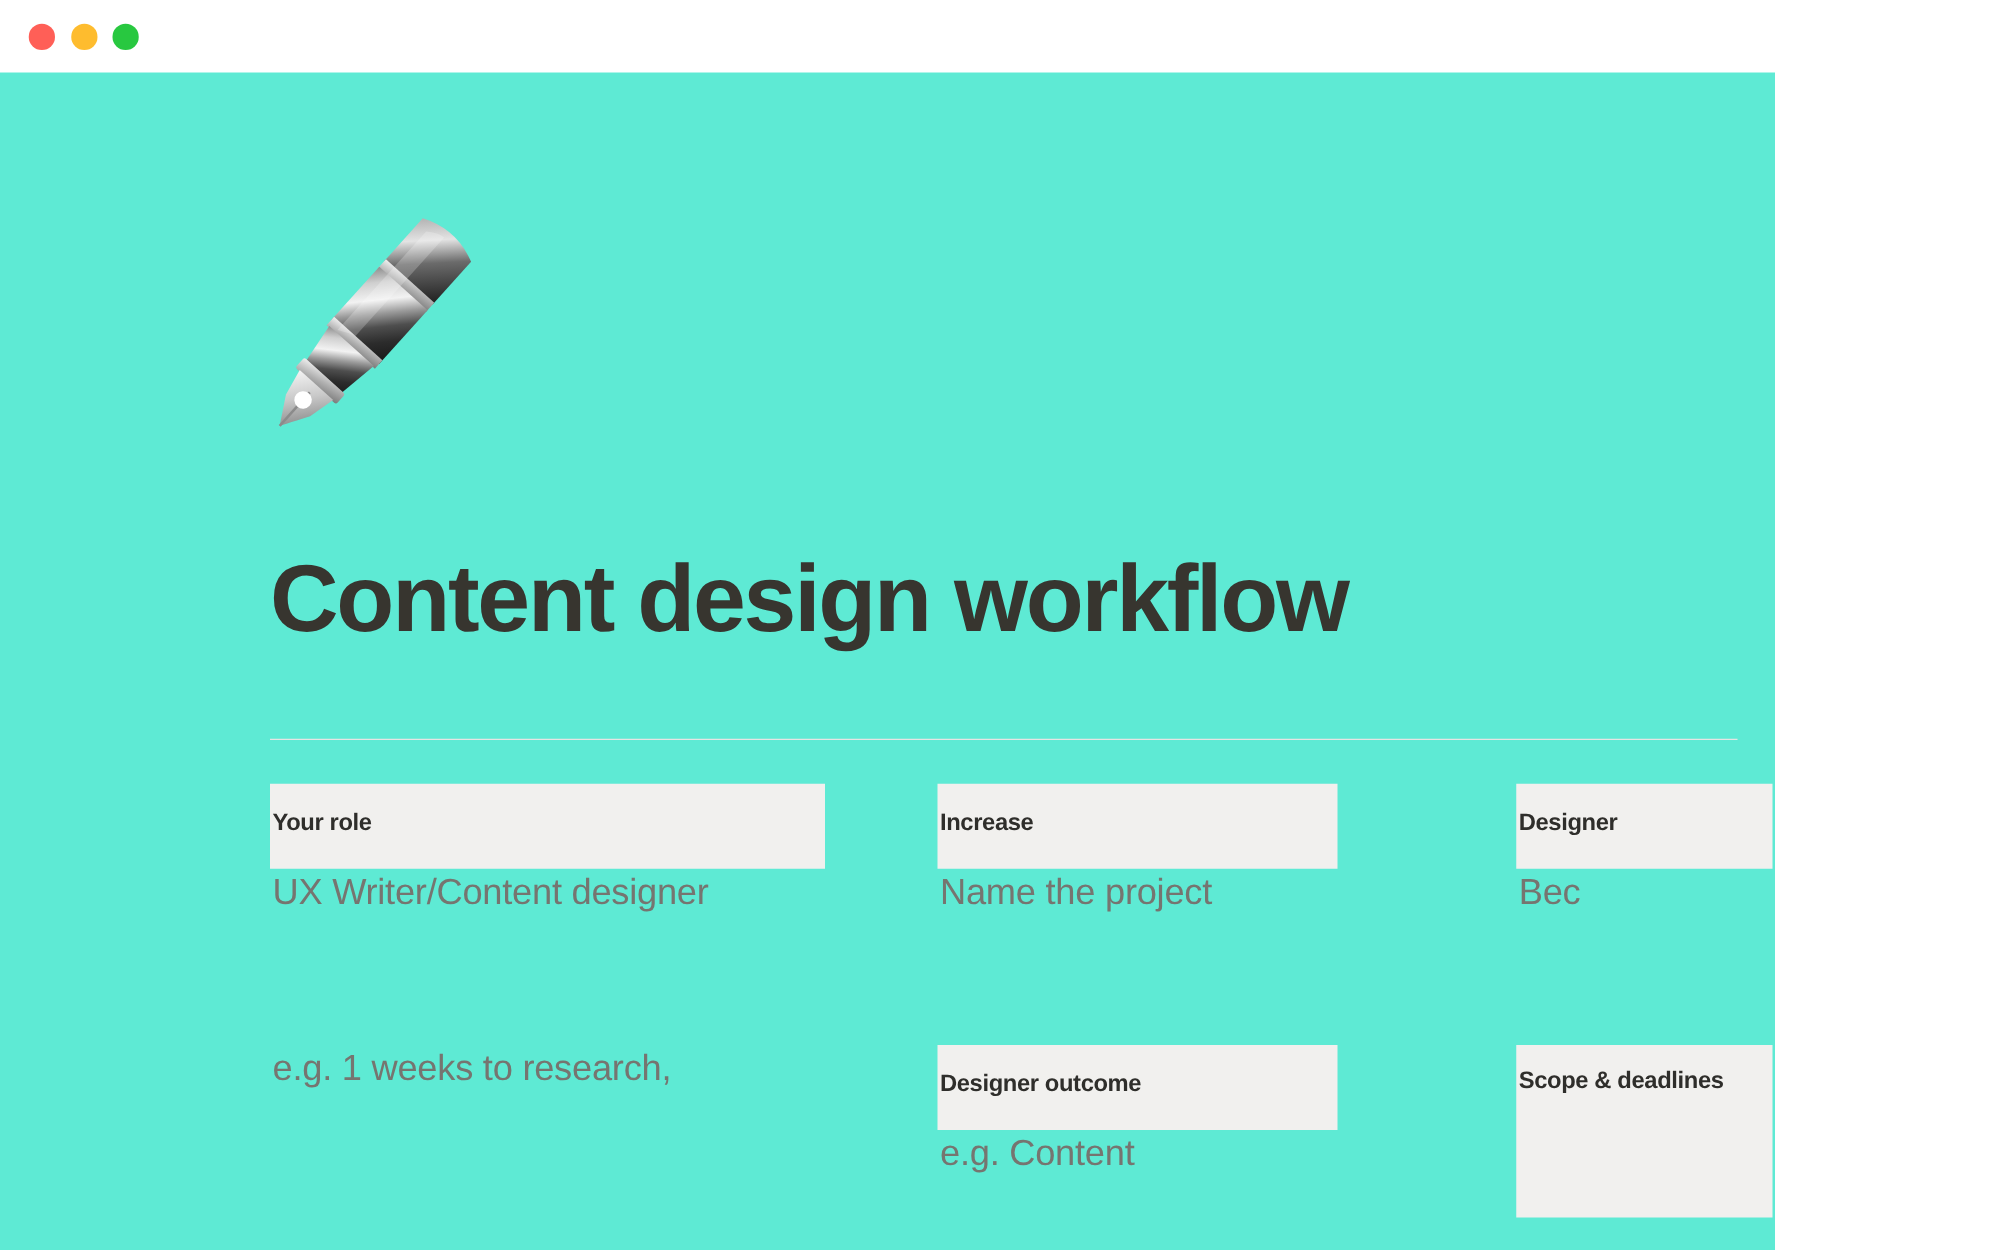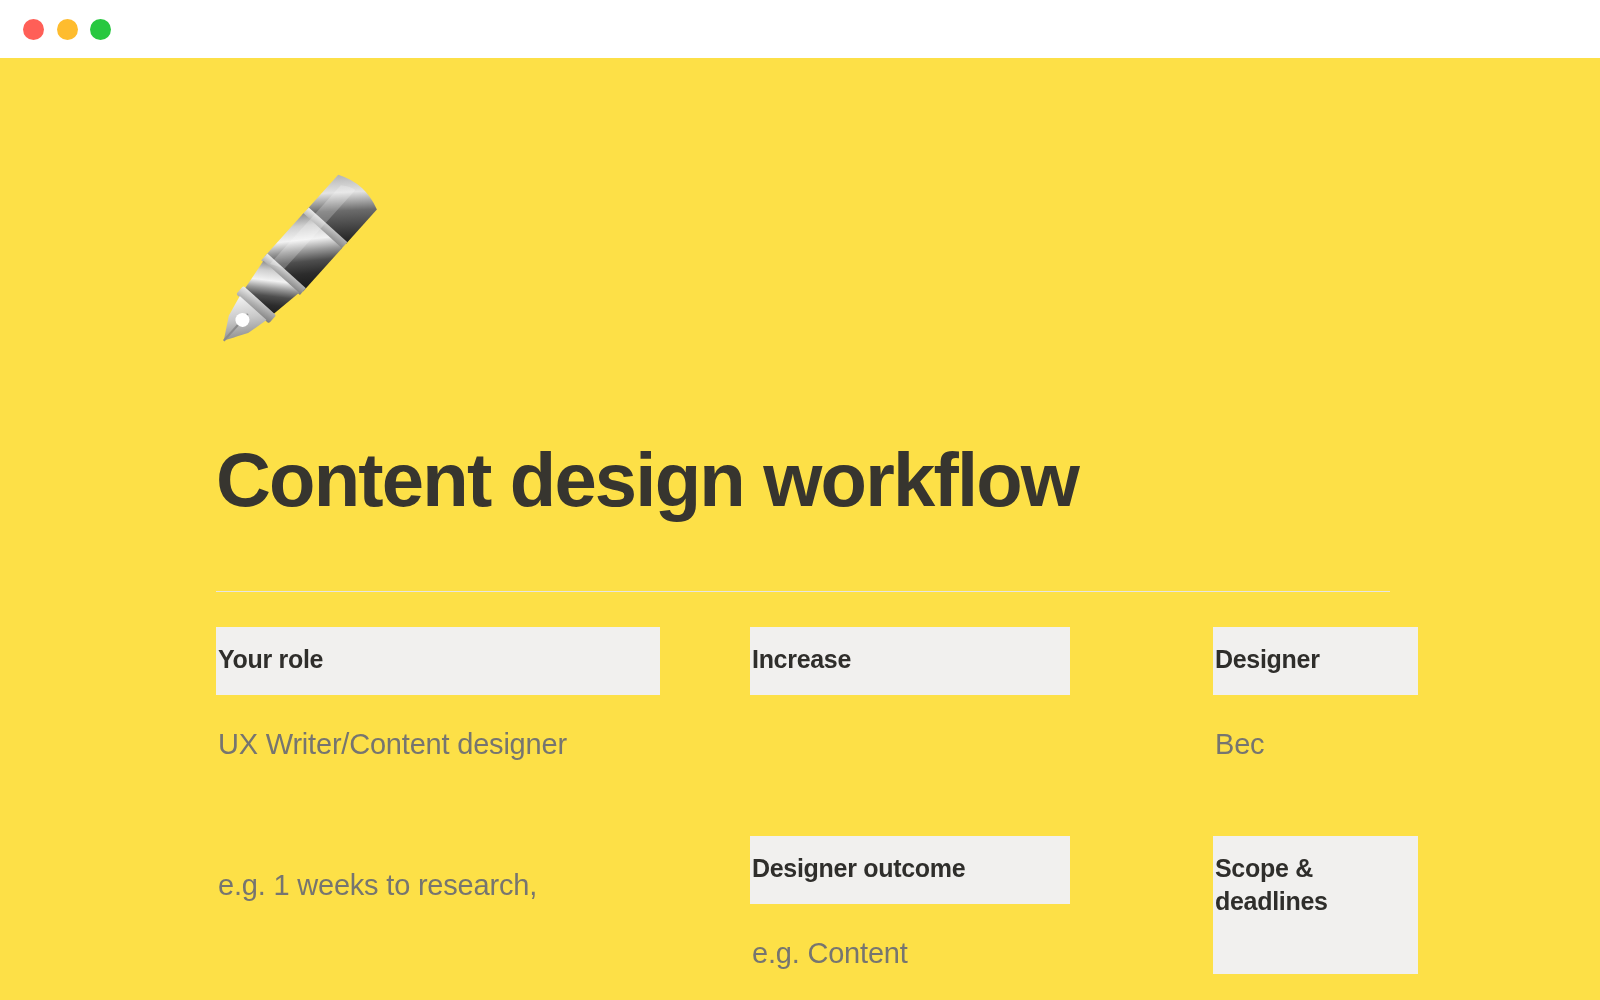--- a/index.html
+++ b/index.html
@@ -11,23 +11,23 @@
     width: 1600px;
     height: 1000px;
     overflow: hidden;
     font-family: "Liberation Sans", sans-serif;
     -webkit-font-smoothing: antialiased;
   }
 
   
   .window {
     position: relative;
-    width: 1600px;
+    width: 1420px;
     height: 1000px;
-    background: #fde047;
+    background: #5eead4;
     overflow: hidden;
   }
   .titlebar {
     position: absolute;
     top: 0; left: 0;
     width: 1600px;
     height: 58px;
     background: #ffffff;
     display: flex;
     align-items: center;
@@ -112,37 +112,36 @@
     position: absolute;
     top: 0;
   }
   .cell-c1 { left: 0px;   width: 444px; }
   .cell-c2 { left: 534px; width: 320px; }
   .cell-c3 { left: 997px; width: 205px; }
 
   .cell-header {
     background: #f1f0ee;
     color: #2f2e2b;
-    font-size: 25px;
+    font-size: 19px;
     font-weight: 700;
     letter-spacing: -0.3px;
     line-height: 1.32;
     padding: 12px 4px 16px 2px;
     box-sizing: border-box;
     min-height: 68px;
     display: flex;
     align-items: center;
   }
   .cell-header.two-line {
     display: block;
     min-height: 138px;
     padding-top: 16px;
   }
   .cell-value {
-    margin-top: 30px;
     color: #767570;
     font-size: 29px;
     font-weight: 400;
     letter-spacing: -0.2px;
     line-height: 1.35;
     padding-left: 2px;
   }
 </style>
 </head>
 <body>
@@ -216,20 +215,21 @@
 
       <div class="grid">
 
         <div class="grid-row">
           <div class="cell cell-c1">
             <div class="cell-header">Your role</div>
             <div class="cell-value">UX Writer/Content designer</div>
           </div>
           <div class="cell cell-c2">
             <div class="cell-header">Increase</div>
+            <div class="cell-value">Name the project</div>
           </div>
           <div class="cell cell-c3">
             <div class="cell-header">Designer</div>
             <div class="cell-value">Bec</div>
           </div>
         </div>
 
         <div class="grid-row">
           <div class="cell cell-c1">
             <div class="cell-value">e.g. 1 weeks to research,</div>

